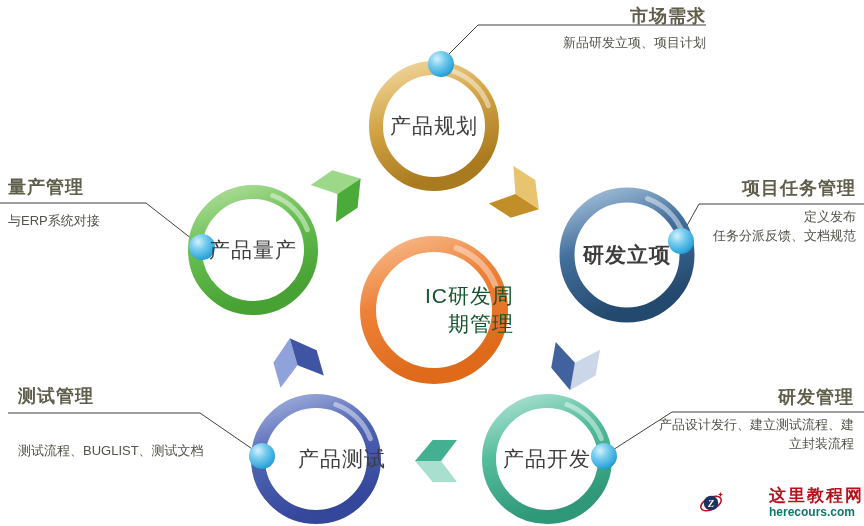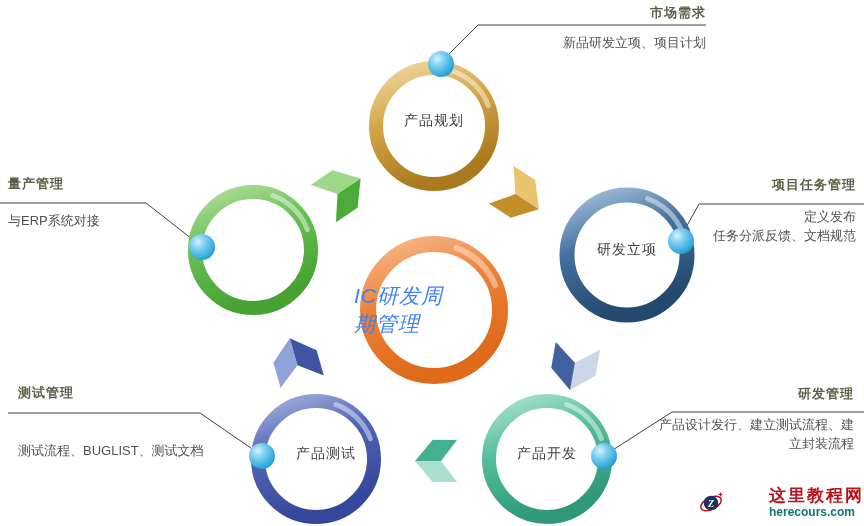--- a/index.html
+++ b/index.html
@@ -3,28 +3,28 @@
 <meta charset="utf-8">
 <style>
   html,body{margin:0;padding:0;background:#ffffff;}
   .stage{
     position:relative;width:864px;height:526px;background:#ffffff;overflow:hidden;
     font-family:"Liberation Sans","DejaVu Sans",sans-serif;
   }
   .stage svg.gfx{position:absolute;left:0;top:0;}
   .node-label{
     position:absolute;width:140px;text-align:center;
-    font-size:14px;color:#3d3d3d;letter-spacing:1px;white-space:nowrap;
+    font-size:21px;color:#3d3d3d;letter-spacing:1px;white-space:nowrap;
   }
   .center-label{
-    position:absolute;left:354px;top:282px;width:160px;text-align:left;
-    font-size:21px;line-height:28px;color:#3b82f6;letter-spacing:1px;font-style:italic;
+    position:absolute;left:354px;top:282px;width:160px;text-align:right;
+    font-size:21px;line-height:28px;color:#14532d;letter-spacing:1px;
   }
   .co-title{
-    position:absolute;font-size:13px;font-weight:bold;color:#5e5e4a;
+    position:absolute;font-size:18px;font-weight:bold;color:#5e5e4a;
     letter-spacing:1px;white-space:nowrap;font-family:Liberation Serif, serif;
   }
   .co-body{
     position:absolute;font-size:13px;color:#52524a;line-height:19px;white-space:nowrap;
   }
   .ra{text-align:right;}
   .watermark{
     position:absolute;left:699px;top:480px;width:165px;height:46px;
     display:flex;align-items:center;gap:5px;
   }
@@ -134,23 +134,24 @@
       <polygon points="0,0 58,0 100,50 38,50" fill="#8FA2DA"></polygon>
       <polygon points="38,50 100,50 58,100 0,100" fill="#4054A4"></polygon>
     </g>
     <g transform="translate(342 191) rotate(-34) scale(0.45) translate(-50 -50)">
       <polygon points="0,0 58,0 100,50 38,50" fill="#9CD888"></polygon>
       <polygon points="38,50 100,50 58,100 0,100" fill="#4BAB39"></polygon>
     </g>
   </svg>
 
   <div class="node-label" style="left:364px;top:112px;">产品规划</div>
-  <div class="node-label" style="left:557px;top:241px;">研发立项</div>
+  <div class="node-label" style="left:557px;top:241px;font-weight:bold;">研发立项</div>
   <div class="node-label" style="left:477px;top:445px;">产品开发</div>
-  <div class="node-label" style="left:256px;top:445px;">产品测试</div>
+  <div class="node-label" style="left:246px;top:445px;text-align:right;">产品测试</div>
+  <div class="node-label" style="left:183px;top:236px;">产品量产</div>
 
   <div class="center-label">
     <div>IC研发周</div>
     <div>期管理</div>
   </div>
 
   <div class="co-title ra" style="right:158px;top:4px;">市场需求</div>
   <div class="co-body ra" style="right:158px;top:33px;">
     <div>新品研发立项、项目计划</div>
   </div>

